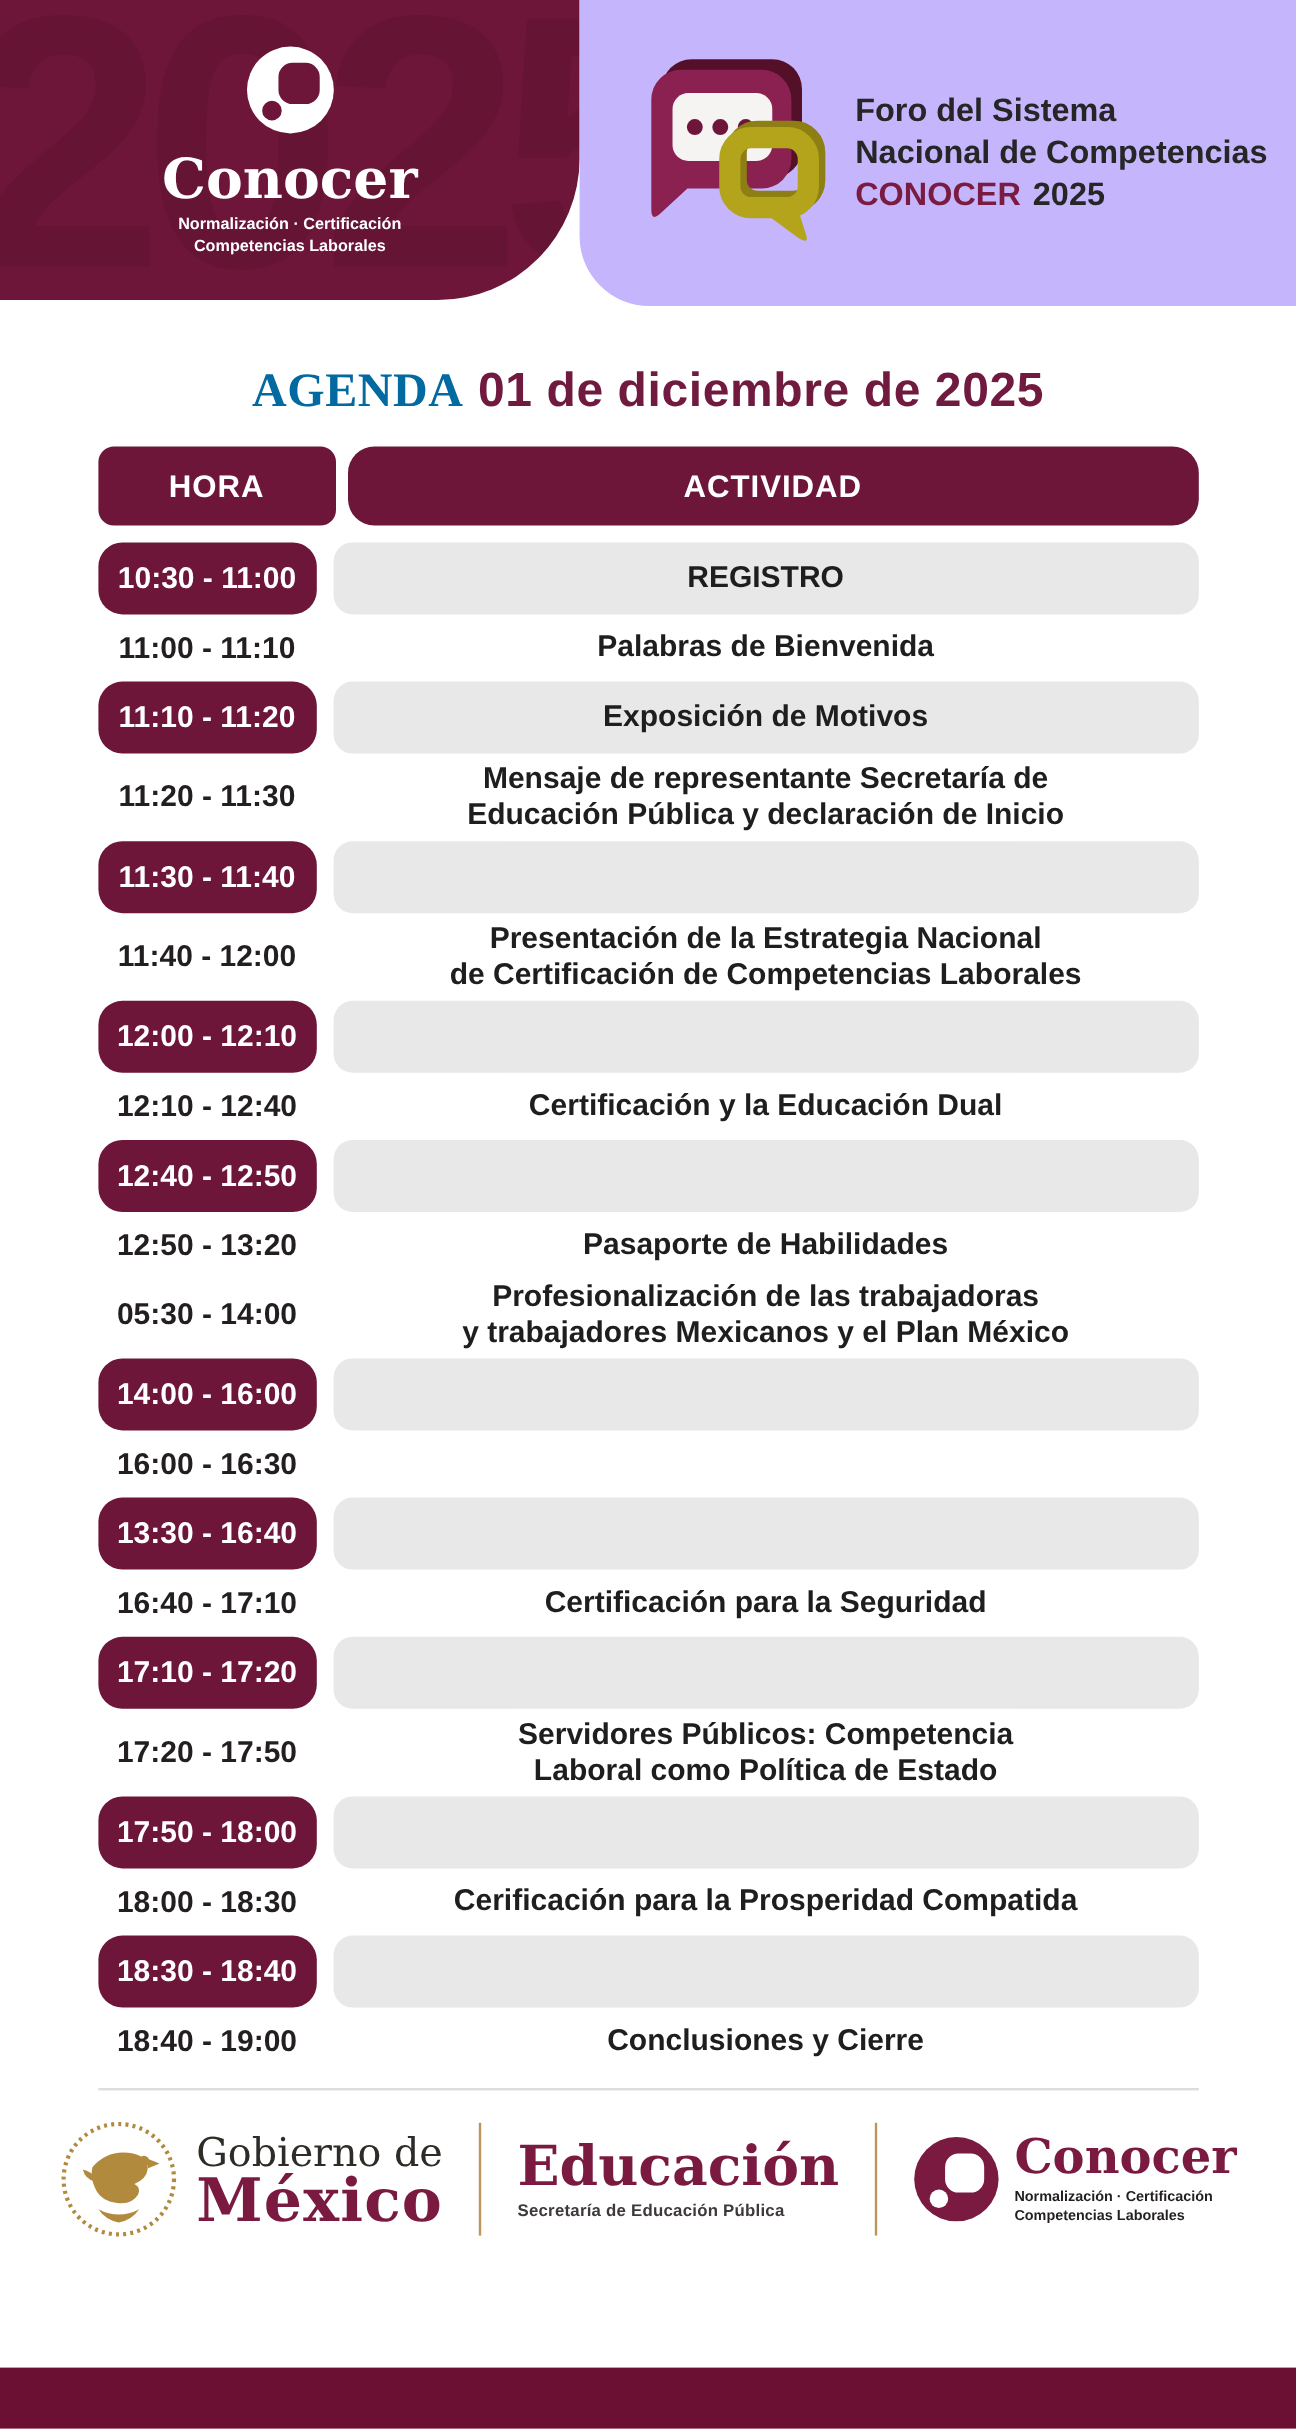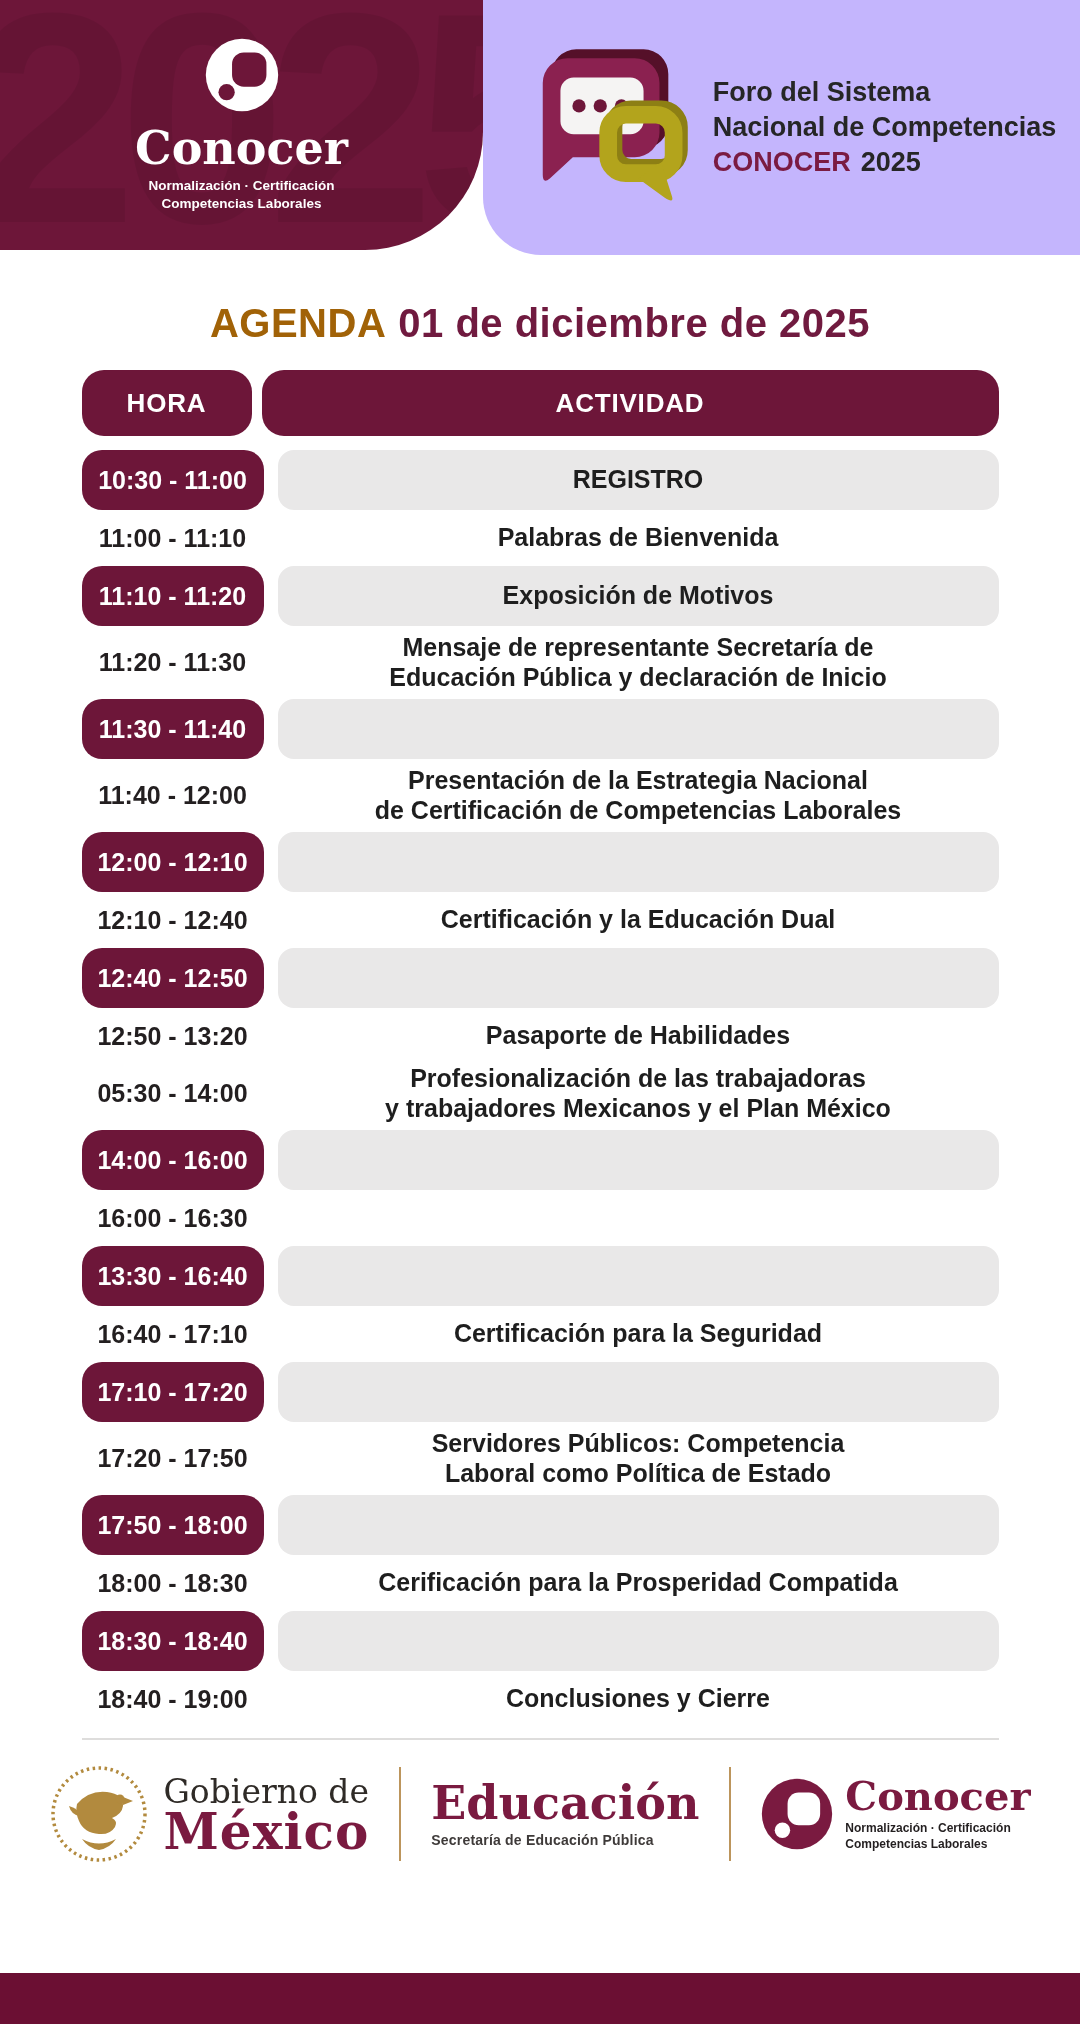--- a/index.html
+++ b/index.html
@@ -25,31 +25,31 @@
   .forum-panel{
     position:absolute;left:483px;right:0;top:0;height:255px;
     background:#c4b5fd;border-bottom-left-radius:58px;
     display:flex;align-items:center;justify-content:center;gap:16px;
   }
   .forum-text{font-size:27px;font-weight:bold;color:#262626;line-height:1.3;}
   .forum-accent{color:#7A1B42;}
   .forum-year{margin-left:10px;}
   
   .page-title{margin-top:46px;text-align:center;font-size:40px;font-weight:bold;letter-spacing:0.5px;}
-  .title-prefix{color:#a16207;margin-right:12px;}
+  .title-prefix{color:#0369a1;margin-right:12px;font-family:Liberation Serif, serif;}
   .title-date{color:#701A3F;}
   
   .agenda{width:917px;margin:24px auto 0;}
   .agenda-head{display:flex;gap:10px;margin-bottom:14px;}
   .col-pill{
     background:#6D1639;color:#fff;border-radius:22px;height:66px;
     display:flex;align-items:center;justify-content:center;
     font-weight:bold;font-size:26px;letter-spacing:0.8px;
   }
-  .col-time{width:170px;}
+  .col-time{width:198px;border-radius:13px;}
   .col-activity{flex:1;}
   .agenda-row{display:flex;gap:14px;margin-bottom:7px;}
   .time-cell{
     width:182px;display:flex;align-items:center;justify-content:center;
     font-size:25px;font-weight:bold;color:#231F20;min-height:42px;text-align:center;
   }
   .agenda-row.hl .time-cell{background:#6D1639;color:#fff;border-radius:20px;min-height:60px;}
   .activity-cell{
     flex:1;display:flex;align-items:center;justify-content:center;text-align:center;
     font-size:25px;font-weight:bold;color:#1E1E1E;white-space:pre-line;line-height:1.18;min-height:42px;

